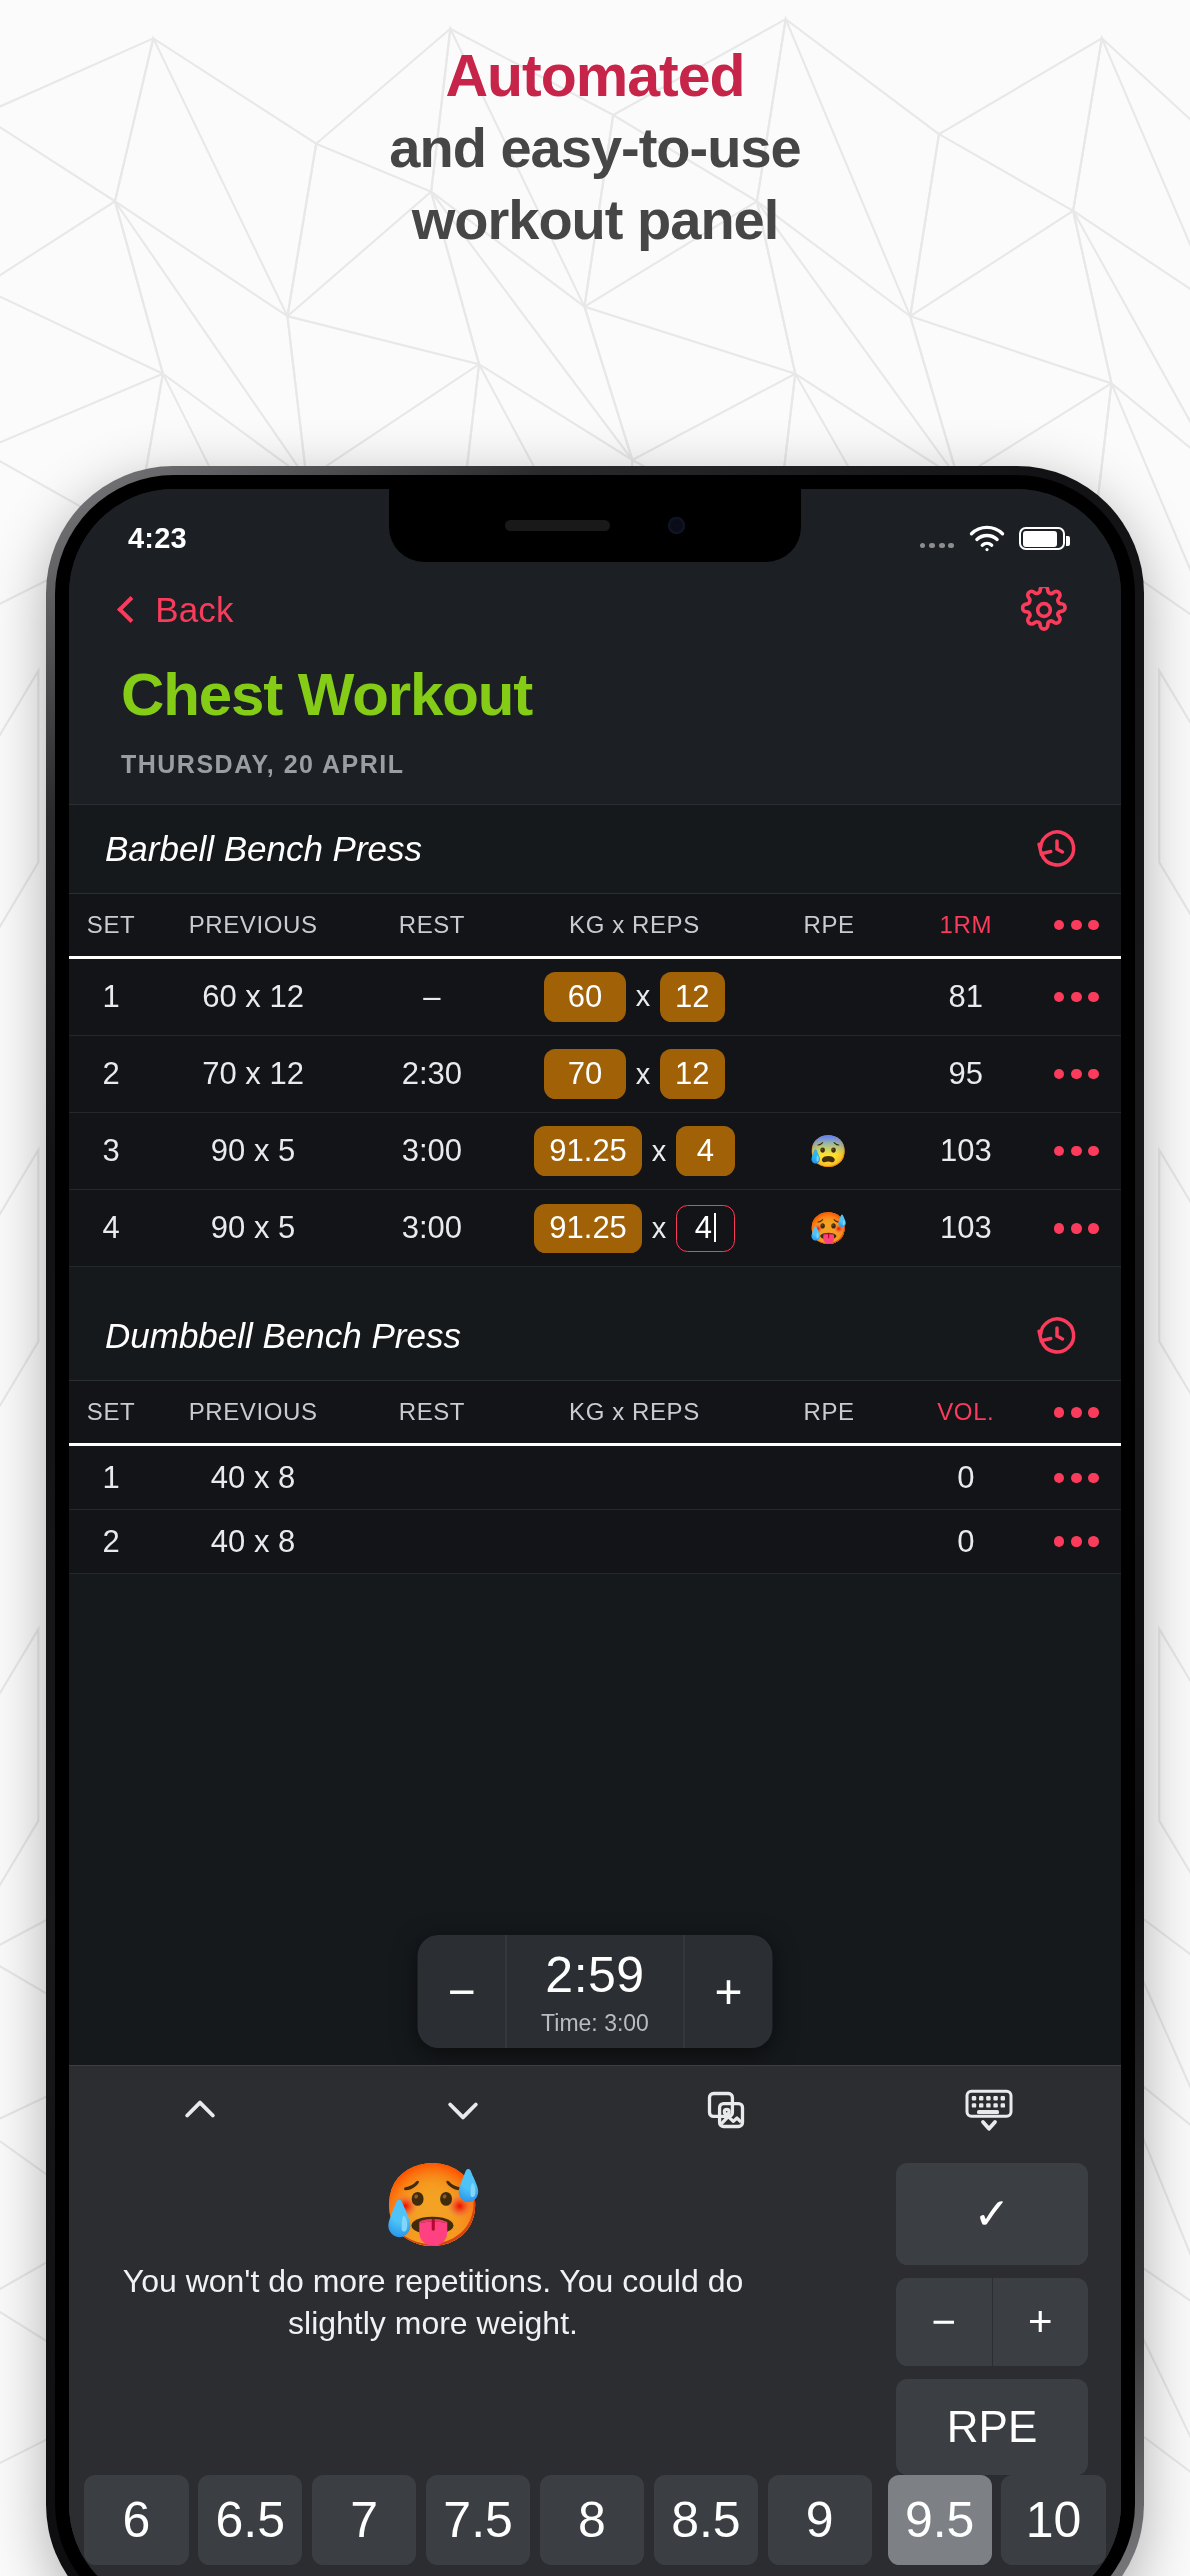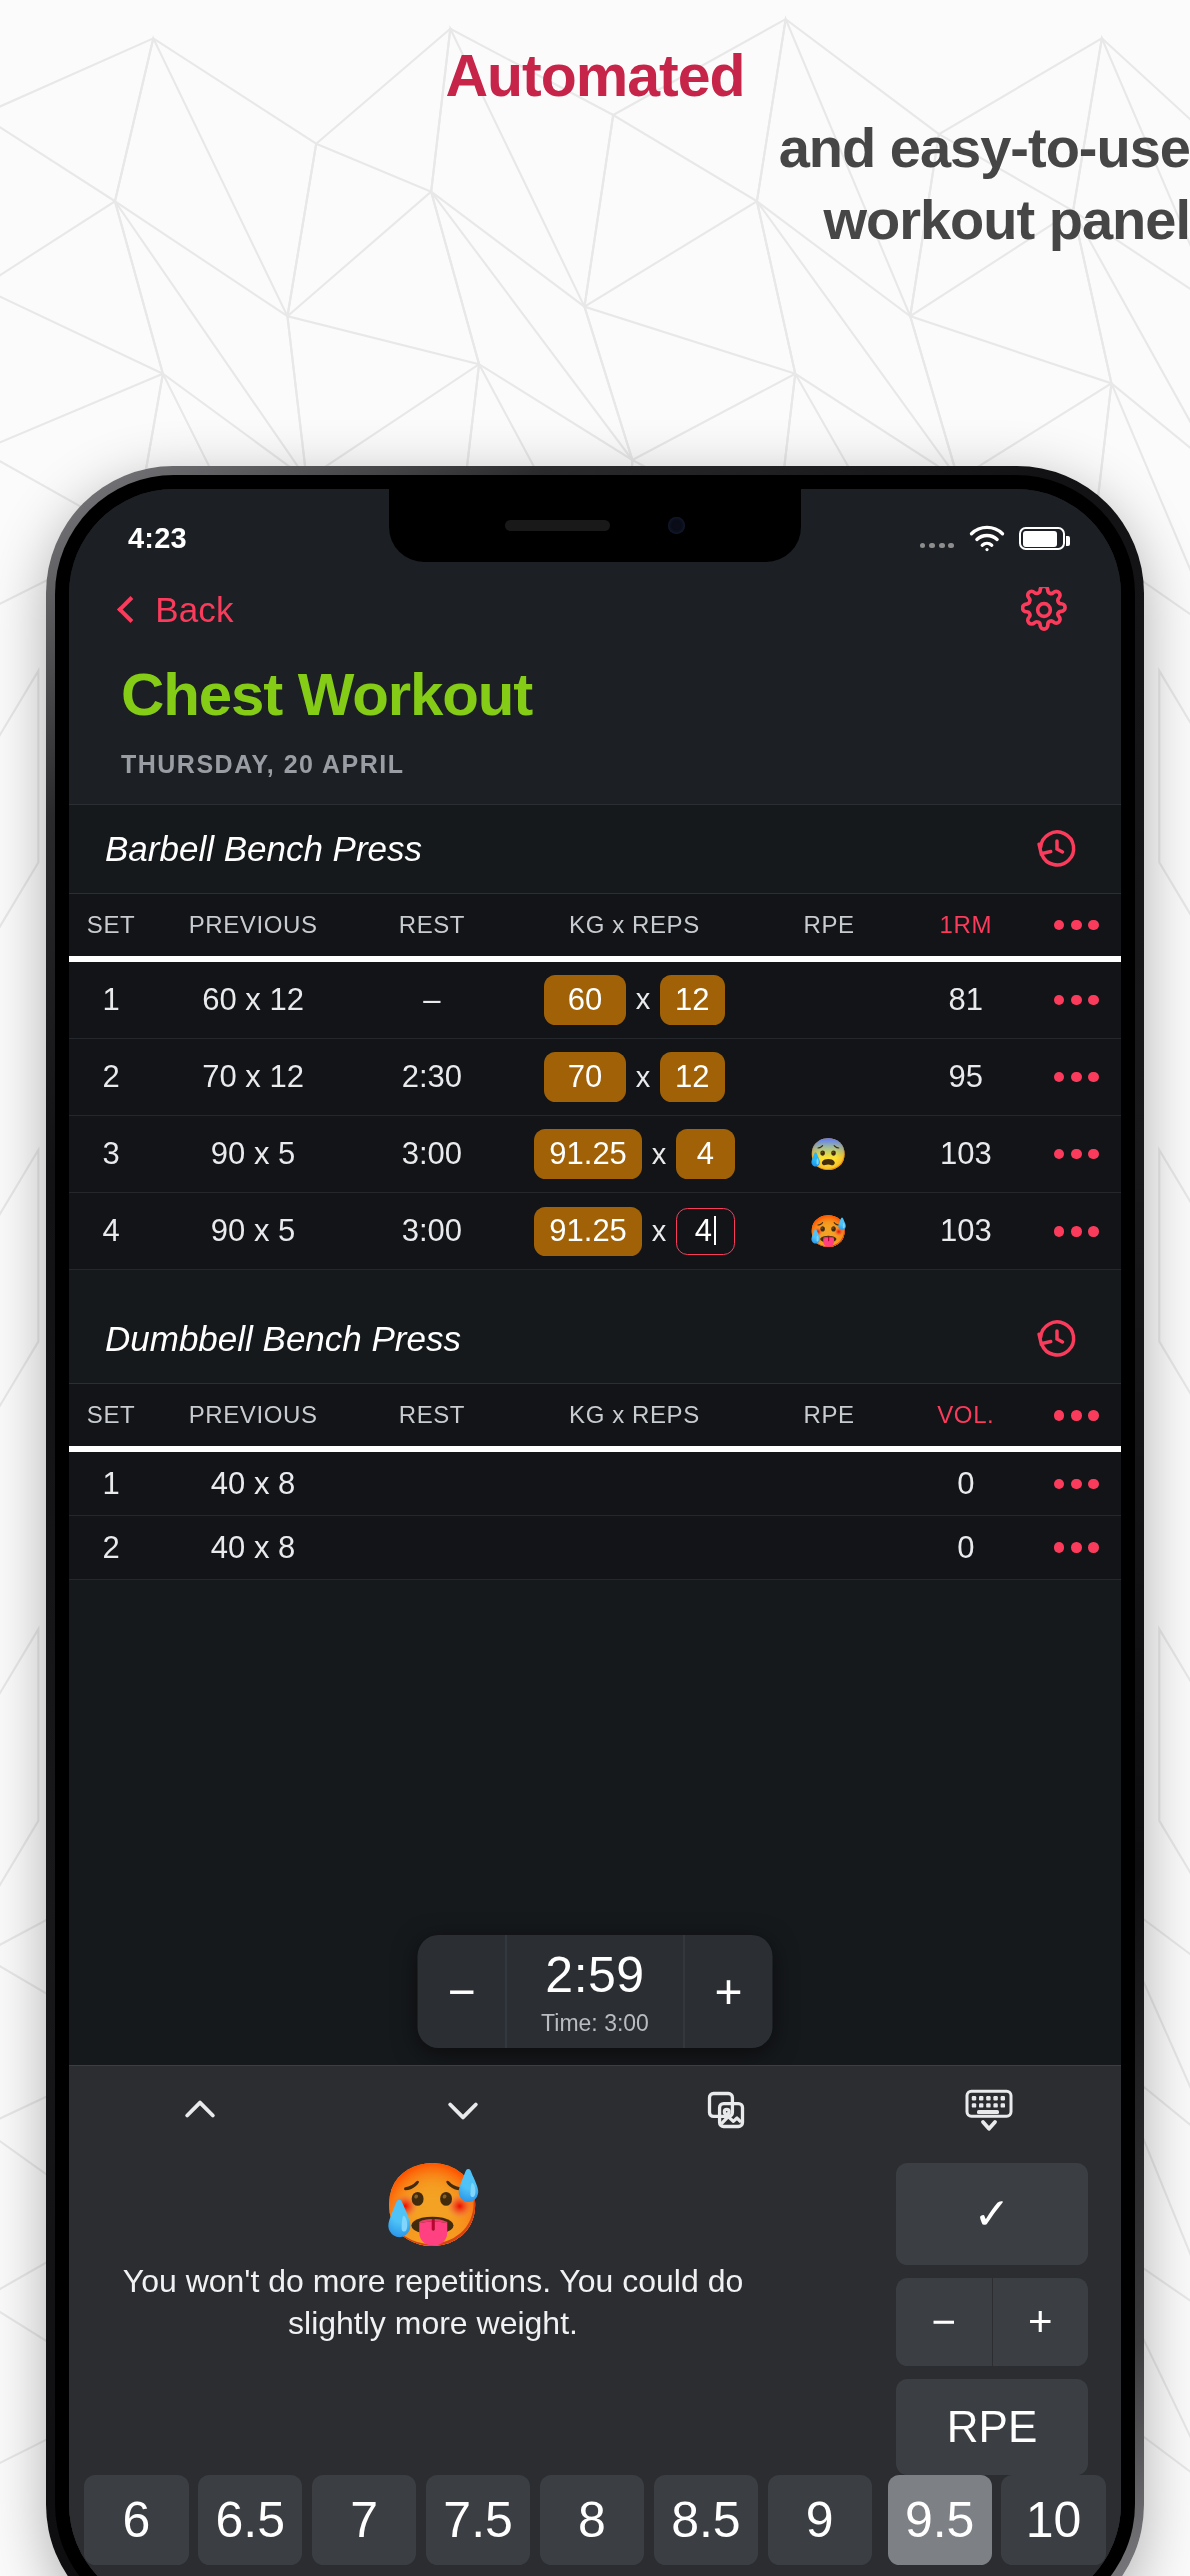--- a/index.html
+++ b/index.html
@@ -18,21 +18,21 @@
   .promo {
     position:absolute; top:42px; left:0; width:1190px;
     text-align:center; z-index:3;
   }
   .promo-line1 {
     font-size:59px; font-weight:bold; letter-spacing:-1px;
     color:#C62449; line-height:1.18;
   }
   .promo-line2, .promo-line3 {
     font-size:56px; font-weight:bold; letter-spacing:-1px;
-    color:#464646; line-height:1.30;text-align:right;
+    color:#464646; line-height:1.30;
   }
 
   
   .device {
     position:absolute; left:46px; top:466px;
     width:1098px; height:2166px;
     border-radius:127px;
     background:linear-gradient(145deg,#7e7e82 0%,#2a2a2c 12%,#121214 24%,#18181a 50%,#0d0d0f 74%,#3a3a3d 90%,#8a8a8e 100%);
     padding:8.6px;
     z-index:2;
@@ -131,21 +131,21 @@
     background:#16191c;
   }
   .card-title { color:#fff; font-size:35px;font-style:italic; }
   .hist-icon { width:44px; height:44px; }
 
   
   table.sets { width:100%; border-collapse:collapse; table-layout:fixed; }
   table.sets th {
     color:#c8ccd1; font-size:24px; font-weight:normal; letter-spacing:0.6px;
     padding:17px 0; text-align:center;
-    border-top:1px solid #2b2f34; border-bottom:6px solid #ffffff;
+    border-top:1px solid #2b2f34; border-bottom:3px solid #ffffff;
     background:#121417;
   }
   table.sets th.accent { color:#FB3B5C; }
   table.sets td {
     color:#e8eaec; font-size:31px; text-align:center;
     padding:13.4px 0; border-bottom:1px solid #24282d;
     background:#121417;
     vertical-align:middle;
   }
   col.c-set   { width:8.0%; }

